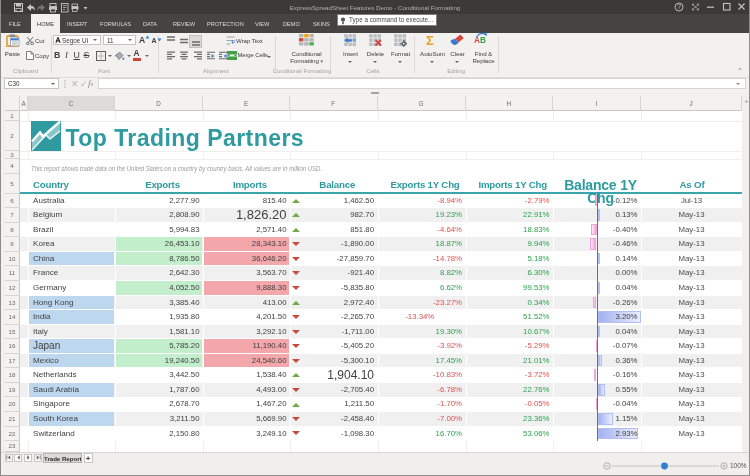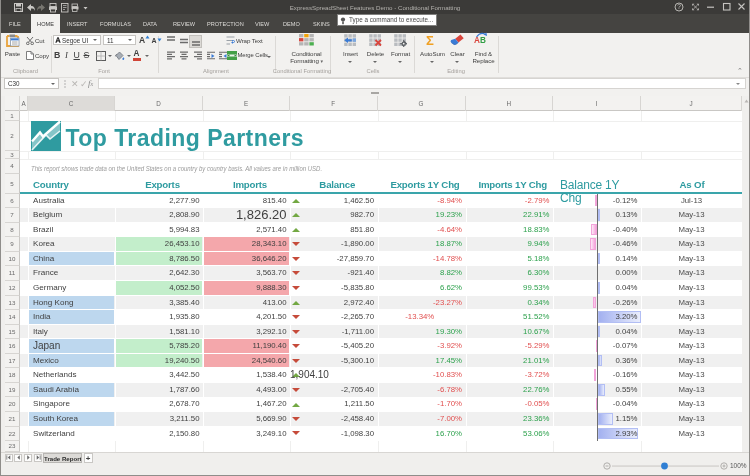--- a/index.html
+++ b/index.html
@@ -330,21 +330,21 @@
 </svg>
 <div class="ab" style="left:65.5px;top:125px;font-size:23px;font-weight:bold;color:#2f9ba0;letter-spacing:0.45px;white-space:nowrap">Top Trading Partners</div>
 <div class="ab" style="left:31px;top:165px;font-size:6.3px;font-style:italic;color:#9b9b9b;transform:scaleX(0.95);transform-origin:0 0;white-space:nowrap">This report shows trade data on the United States on a country by country basis. All values are in million USD.</div>
 <div class="ab" style="left:20px;top:173.8px;width:722.0px;height:19.8px;border-bottom:2px solid #3aa5ab"></div>
 <div class="ab" style="left:28px;top:178.8px;width:87px;height:13.8px;text-align:left;padding-left:5px;font-size:9.7px;font-weight:bold;color:#2e9ba0;letter-spacing:-0.2px;line-height:12.8px">Country</div>
 <div class="ab" style="left:115px;top:178.8px;width:88px;height:13.8px;text-align:center;padding-left:7px;font-size:9.7px;font-weight:bold;color:#2e9ba0;letter-spacing:-0.2px;line-height:12.8px">Exports</div>
 <div class="ab" style="left:203px;top:178.8px;width:87px;height:13.8px;text-align:center;padding-left:7px;font-size:9.7px;font-weight:bold;color:#2e9ba0;letter-spacing:-0.2px;line-height:12.8px">Imports</div>
 <div class="ab" style="left:290px;top:178.8px;width:87.5px;height:13.8px;text-align:center;padding-left:7px;font-size:9.7px;font-weight:bold;color:#2e9ba0;letter-spacing:-0.2px;line-height:12.8px">Balance</div>
 <div class="ab" style="left:377.5px;top:178.8px;width:88px;height:13.8px;text-align:center;padding-left:7px;font-size:9.7px;font-weight:bold;color:#2e9ba0;letter-spacing:-0.2px;line-height:12.8px">Exports 1Y Chg</div>
 <div class="ab" style="left:465.5px;top:178.8px;width:87.5px;height:13.8px;text-align:center;padding-left:7px;font-size:9.7px;font-weight:bold;color:#2e9ba0;letter-spacing:-0.2px;line-height:12.8px">Imports 1Y Chg</div>
-<div class="ab" style="left:553px;top:178.8px;width:88px;height:13.8px;padding-left:7px;font-size:12px;font-weight:normal;color:#2e9ba0;letter-spacing:-0.2px;line-height:12.8px">Balance 1Y Chg</div>
+<div class="ab" style="left:553px;top:178.8px;width:88px;height:13.8px;text-align:center;padding-left:7px;font-size:14px;font-weight:bold;color:#2e9ba0;letter-spacing:-0.2px;line-height:12.8px">Balance 1Y Chg</div>
 <div class="ab" style="left:641px;top:178.8px;width:101px;height:13.8px;text-align:center;padding-left:1px;font-size:9.7px;font-weight:bold;color:#2e9ba0;letter-spacing:-0.2px;line-height:12.8px">As Of</div>
 <div class="ab" style="left:33px;top:193.60px;height:14.56px;font-size:8.1px;line-height:14.56px;color:#3f3f3f">Australia</div>
 <div class="ab" style="left:115px;top:193.60px;width:84.5px;height:14.56px;text-align:right;font-size:7.8px;line-height:14.56px;color:#3f3f3f">2,277.90</div>
 <div class="ab" style="left:203px;top:193.60px;width:83.5px;height:14.56px;text-align:right;font-size:7.8px;line-height:14.56px;color:#3f3f3f">815.40</div>
 <div class="ab" style="left:291.5px;top:198.68px;width:0;height:0;border-left:4.2px solid transparent;border-right:4.2px solid transparent;border-bottom:4.6px solid #73a843"></div>
 <div class="ab" style="left:290px;top:193.60px;width:84.0px;height:14.56px;text-align:right;font-size:7.8px;line-height:14.56px;color:#3f3f3f">1,462.50</div>
 <div class="ab" style="left:377.5px;top:193.60px;width:84.5px;height:14.56px;text-align:right;font-size:7.8px;line-height:14.56px;color:#e14f4f">-8.94%</div>
 <div class="ab" style="left:465.5px;top:193.60px;width:84.0px;height:14.56px;text-align:right;font-size:7.8px;line-height:14.56px;color:#e14f4f">-2.79%</div>
 <div class="ab" style="left:594.9px;top:194.60px;width:1.6px;height:11.66px;background:linear-gradient(to left,#f6a2dc,#fdeaf7);border:1px solid #f3a5da"></div>
 <div class="ab" style="left:553px;top:193.60px;width:84.5px;height:14.56px;text-align:right;font-size:7.8px;line-height:14.56px;color:#3f3f3f">-0.12%</div>
@@ -524,21 +524,21 @@
 <div class="ab" style="left:290px;top:353.76px;width:84.0px;height:14.56px;text-align:right;font-size:7.8px;line-height:14.56px;color:#3f3f3f">-5,300.10</div>
 <div class="ab" style="left:377.5px;top:353.76px;width:84.5px;height:14.56px;text-align:right;font-size:7.8px;line-height:14.56px;color:#2da14d">17.45%</div>
 <div class="ab" style="left:465.5px;top:353.76px;width:84.0px;height:14.56px;text-align:right;font-size:7.8px;line-height:14.56px;color:#2da14d">21.01%</div>
 <div class="ab" style="left:597.5px;top:354.76px;width:4.9px;height:11.66px;background:linear-gradient(to right,#a3b1f0,#e9edfc);border:1px solid #b2bef4"></div>
 <div class="ab" style="left:553px;top:353.76px;width:84.5px;height:14.56px;text-align:right;font-size:7.8px;line-height:14.56px;color:#3f3f3f">0.36%</div>
 <div class="ab" style="left:641px;top:353.76px;width:101px;height:14.56px;text-align:center;font-size:7.8px;line-height:14.56px;color:#4a4a4a">May-13</div>
 <div class="ab" style="left:33px;top:368.32px;height:14.56px;font-size:8.1px;line-height:14.56px;color:#3f3f3f">Netherlands</div>
 <div class="ab" style="left:115px;top:368.32px;width:84.5px;height:14.56px;text-align:right;font-size:7.8px;line-height:14.56px;color:#3f3f3f">3,442.50</div>
 <div class="ab" style="left:203px;top:368.32px;width:83.5px;height:14.56px;text-align:right;font-size:7.8px;line-height:14.56px;color:#3f3f3f">1,538.40</div>
 <div class="ab" style="left:291.5px;top:373.40px;width:0;height:0;border-left:4.2px solid transparent;border-right:4.2px solid transparent;border-bottom:4.6px solid #73a843"></div>
-<div class="ab" style="left:290px;top:368.32px;width:84.0px;height:14.56px;text-align:left;font-size:10px;line-height:14.56px;color:#3f3f3f">1,904.10</div>
+<div class="ab" style="left:290px;top:368.32px;width:84.0px;height:14.56px;text-align:right;font-size:12px;line-height:14.56px;color:#3f3f3f">1,904.10</div>
 <div class="ab" style="left:377.5px;top:368.32px;width:84.5px;height:14.56px;text-align:right;font-size:7.8px;line-height:14.56px;color:#e14f4f">-10.83%</div>
 <div class="ab" style="left:465.5px;top:368.32px;width:84.0px;height:14.56px;text-align:right;font-size:7.8px;line-height:14.56px;color:#e14f4f">-3.72%</div>
 <div class="ab" style="left:594.3px;top:369.32px;width:2.2px;height:11.66px;background:linear-gradient(to left,#f6a2dc,#fdeaf7);border:1px solid #f3a5da"></div>
 <div class="ab" style="left:553px;top:368.32px;width:84.5px;height:14.56px;text-align:right;font-size:7.8px;line-height:14.56px;color:#3f3f3f">-0.16%</div>
 <div class="ab" style="left:641px;top:368.32px;width:101px;height:14.56px;text-align:center;font-size:7.8px;line-height:14.56px;color:#4a4a4a">May-13</div>
 <div class="ab" style="left:20px;top:382.88px;width:722.0px;height:13.66px;background:#f0f0f0"></div>
 <div class="ab" style="left:28px;top:382.88px;width:1px;height:14.56px;background:#fff"></div>
 <div class="ab" style="left:115px;top:382.88px;width:1px;height:14.56px;background:#fff"></div>
 <div class="ab" style="left:203px;top:382.88px;width:1px;height:14.56px;background:#fff"></div>
 <div class="ab" style="left:290px;top:382.88px;width:1px;height:14.56px;background:#fff"></div>

